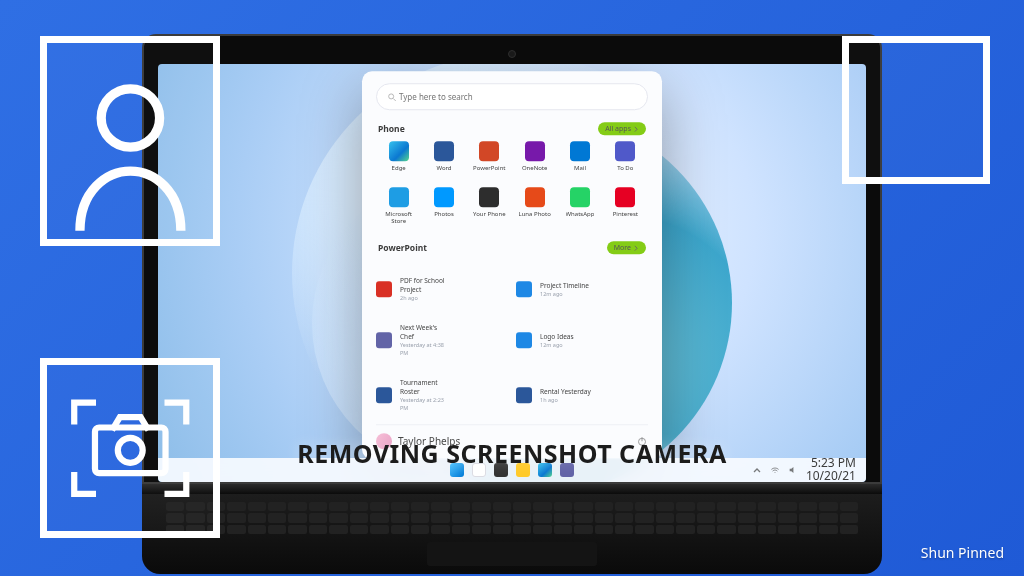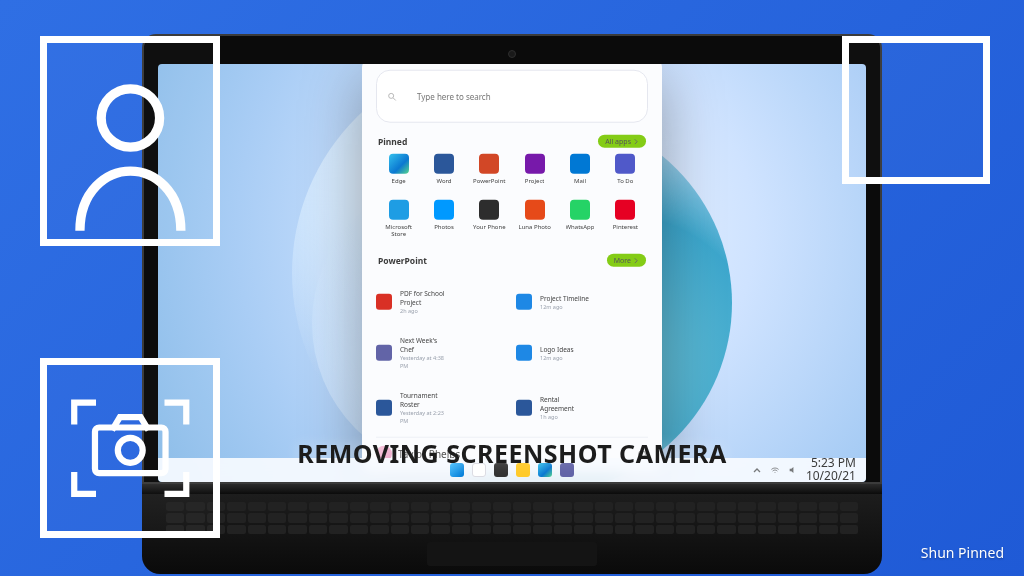--- a/index.html
+++ b/index.html
@@ -42,21 +42,21 @@
   .bloom{width:440px;height:440px;left:50%;top:50%;transform:translate(-50%,-50%);background:
          radial-gradient(circle at 35% 30%,#fff 0%,#d8ecff 25%,transparent 55%);}
   .bloom::before{content:"";width:380px;height:380px;left:60px;top:60px;
         background:radial-gradient(circle at 70% 65%,#6dc3d8 0%,#3da7cd 40%,transparent 70%);mix-blend-mode:multiply;}
   .bloom::after{content:"";width:300px;height:300px;left:20px;top:120px;
         background:radial-gradient(circle at 30% 70%,#d4e9ff 0%,transparent 65%);}
 
   
   .start{position:absolute;left:50%;top:50%;transform:translate(-50%,-52%);width:300px;background:#fbfcfe;
          border-radius:10px;box-shadow:0 20px 60px rgba(0,0,0,.35);padding:12px 14px 10px;font-size:8px;color:#3c3c3c;}
-  .search{display:flex;align-items:center;gap:20px;background:#fff;border:1px solid #e5e7ef;border-radius:14px;padding:20px 10px;}
+  .search{display:flex;align-items:center;gap:2px;background:#fff;border:1px solid #e5e7ef;border-radius:14px;padding:7px 10px;}
   .search svg{width:10px;height:10px;flex:none;opacity:.55;}
   .search input{border:none;outline:none;font-size:8px;flex:1;background:transparent;color:#666;}
   .sect-head{display:flex;justify-content:space-between;align-items:center;margin:12px 2px 6px;}
   .sect-head b{font-size:8.5px;}
   .pill{background:#84cc16;border-radius:8px;padding:2px 7px;font-size:7px;color:#555;display:flex;align-items:center;gap:2px;}
   .grid{display:grid;grid-template-columns:repeat(6,1fr);gap:4px 0;}
   .app{display:flex;flex-direction:column;align-items:center;gap:4px;min-height:42px;}
   .app .ico{width:20px;height:20px;border-radius:4px;display:flex;align-items:center;justify-content:center;}
   .app .lbl{font-size:6px;text-align:center;line-height:1.15;max-width:40px;overflow:hidden;color:#444;}
   .rec-list{display:flex;flex-direction:column;gap:5px;margin-top:2px;}
@@ -111,21 +111,21 @@
 
         <div class="search">
           <svg viewBox="0 0 24 24">
               <circle cx="10" cy="10" r="6" fill="none" stroke="#666" stroke-width="2"></circle>
               <line x1="15" y1="15" x2="21" y2="21" stroke="#666" stroke-width="2"></line>
             </svg>
           <input placeholder="Type here to search" style="">
         </div>
 
         <div class="sect-head">
-          <b>Pinned</b>
+          <b>Phone</b>
           <span class="pill">
             <span>All apps</span>
             <svg width="6" height="6" viewBox="0 0 10 10">
                 <path d="M3 1l4 4-4 4" fill="none" stroke="#666" stroke-width="1.5"></path>
               </svg>
           </span>
         </div>
 
         <div class="grid" id="apps-grid">
             <div class="app">
@@ -135,21 +135,21 @@
             <div class="app">
        <span class="ico c-word"></span>
        <span class="lbl">Word</span>
      </div>
             <div class="app">
        <span class="ico c-ppt"></span>
        <span class="lbl">PowerPoint</span>
      </div>
             <div class="app">
        <span class="ico c-onen"></span>
-       <span class="lbl">Project</span>
+       <span class="lbl">OneNote</span>
      </div>
             <div class="app">
        <span class="ico c-mail"></span>
        <span class="lbl">Mail</span>
      </div>
             <div class="app">
        <span class="ico c-todo"></span>
        <span class="lbl">To Do</span>
      </div>
             <div class="app">
@@ -225,21 +225,21 @@
       <div class="rec-row">
         <span class="ri c-docx"></span>
         <div>
                   <div class="rt">Tournament Roster</div>
              <div class="rs">Yesterday at 2:23 PM</div>
                 </div>
       </div>
       <div class="rec-row">
         <span class="ri c-docx"></span>
         <div>
-                  <div class="rt">Rental Agreement</div>
+                  <div class="rt">Rental Yesterday</div>
              <div class="rs">1h ago</div>
                 </div>
       </div>
     </div>
           </div>
 
         <div class="acct">
           <span class="av"></span>
           <span class="nm">Taylor Phelps</span>
           <svg class="pw" viewBox="0 0 24 24">

